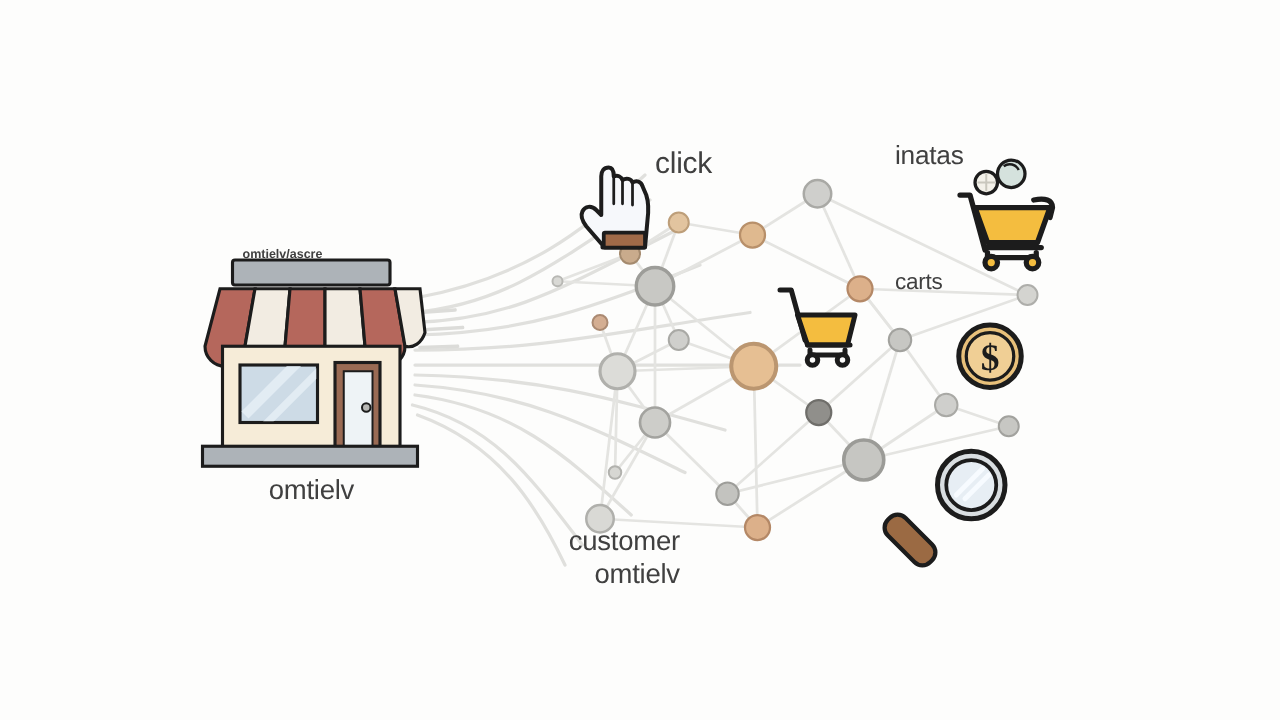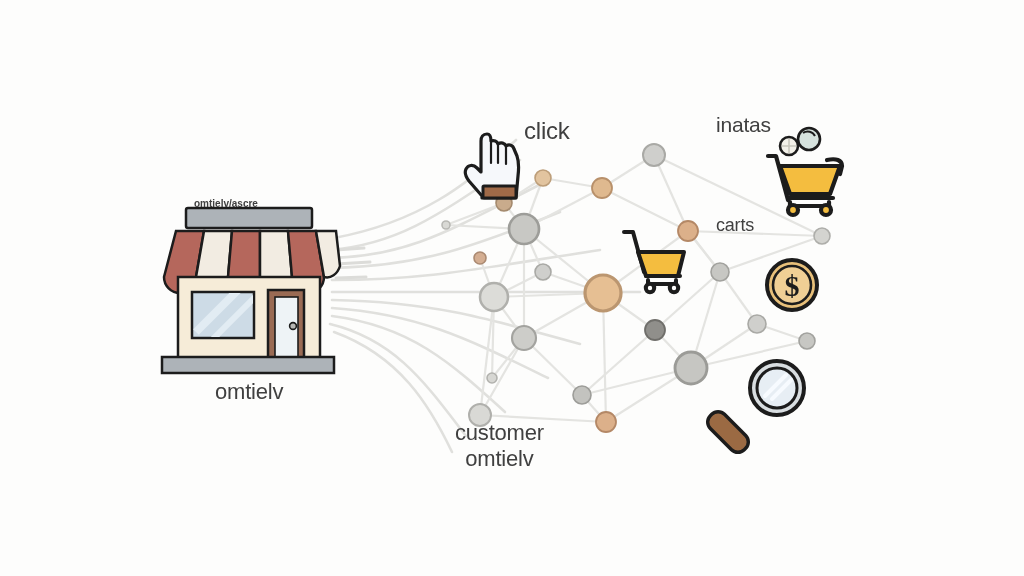--- a/index.html
+++ b/index.html
@@ -27,21 +27,21 @@
     font-family: "Liberation Sans", sans-serif;
     color: #404040;
     white-space: nowrap;
     letter-spacing: -0.2px;
   }
   #label-click      { left: 524px; top: 117px; font-size: 24px; }
   #label-initiates  { left: 716px; top: 113px; font-size: 21px; text-align: right; }
   #label-carts      { left: 716px; top: 215px; font-size: 18px; }
   #label-purchases  { left: 752px; top: 301px; font-size: 22px; }
   #label-online     { left: 215px; top: 379px; font-size: 22px; }
-  #label-intent     { left: 455px; top: 420px; font-size: 22px; line-height: 26px; text-align: center; }
+  #label-intent     { left: 455px; top: 420px; font-size: 22px; line-height: 26px; text-align: right; }
   #label-storefront { left: 194px; top: 198px; font-size: 10px; font-weight: bold; letter-spacing: 0px; }
 </style>
 </head>
 <body>
 
 <div id="canvas">
 
   <svg class="layer" viewBox="0 0 1024 576">
     <g fill="none" stroke="#e0e0dd" stroke-width="2.6" stroke-linecap="round">
       <path d="M330 250 C 400 244, 440 214, 520 160"></path>

